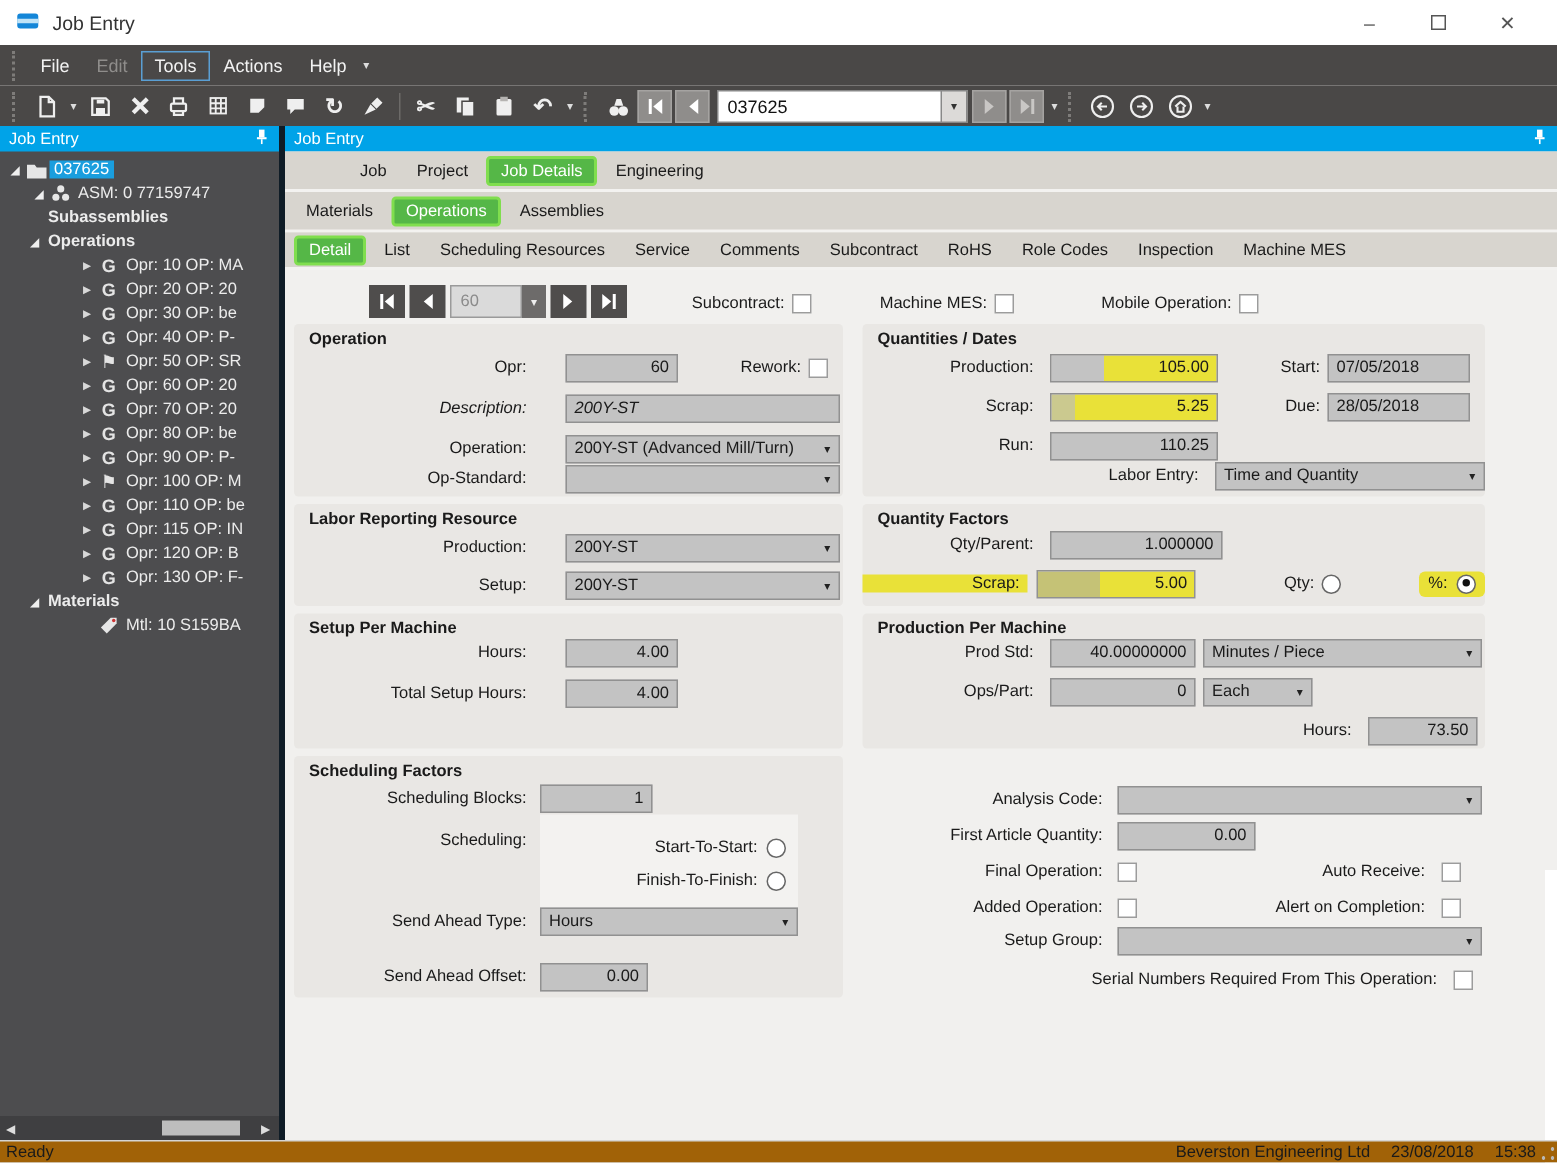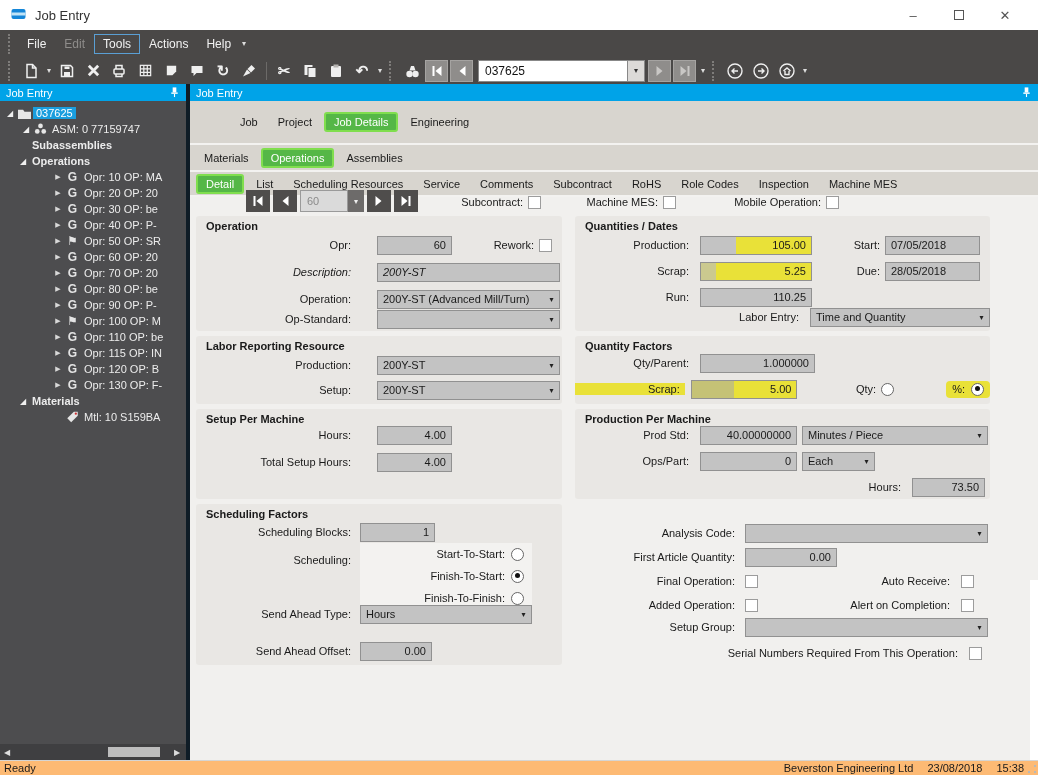--- a/index.html
+++ b/index.html
@@ -53,21 +53,21 @@
   .tlabel.bold { font-weight:bold; }
   .tlabel.sel { background:#1a9ede; color:#fff; }
   .lvl0 { padding-left:4px; } .lvl1 { padding-left:20px; } .lvl2 { padding-left:17px; } .lvl3 { padding-left:52px; }
   .tree-hscroll { position:absolute; left:0; bottom:0; width:186px; height:16px; background:#3f3f41; display:flex; align-items:center; }
   .sarrow { width:14px; text-align:center; color:#ddd; font-size:8px; }
   .sthumb { position:absolute; left:108px; width:52px; height:10px; background:#bdbdbd; }
   .sarrow.right { position:absolute; right:2px; }
 
   
   .tabrow { display:flex; align-items:center; background:#d8d5cf; padding-left:4px; border-bottom:2px solid #f3f2f0; }
-  .tabrow.r1 { height:44px;padding-left:40px; } .tabrow.r2 { height:27px; } .tabrow.r3 { height:25px; }
+  .tabrow.r1 { height:27px;padding-left:40px; } .tabrow.r2 { height:27px; } .tabrow.r3 { height:25px; }
   .tab { padding:4px 10px; color:#1a1a1a; white-space:nowrap; }
   .tab.active { background:#55b747; border:2px solid #80de4e; border-radius:3px; color:#fff; padding:2px 8px; margin:0 2px; }
 
   
   .content { position:absolute; left:0; top:101px; width:848px; height:659px; }
   .gbox { position:absolute; background:#e9e7e4; border-radius:3px; }
   .gtitle { position:absolute; left:10px; top:4px; font-weight:bold; }
   .frow { position:absolute; display:flex; align-items:center; height:20px; }
   .lab { text-align:right; padding-right:5px; white-space:nowrap; }
   .field { background:#c3c3c3; border:1px solid #919191; height:19px; display:flex; align-items:center; padding:0 5px; overflow:hidden; white-space:nowrap; }
@@ -87,21 +87,21 @@
   .radio-panel { position:absolute; left:164px; top:39px; width:172px; height:66px; background:#f3f2f0; display:flex; flex-direction:column; justify-content:center; gap:2px; padding-right:8px; }
   .radio-panel .rrow { display:flex; align-items:center; justify-content:flex-end; gap:6px; height:20px; }
   .recnav { position:absolute; left:56px; top:4px; height:24px; display:flex; align-items:center; }
   .rnbtn { width:24px; height:22px; background:#4f4d4c; display:flex; align-items:center; justify-content:center; margin-right:3px; }
   .rn-combo { display:flex; height:22px; margin-right:3px; }
   .rn-combo .txt { width:48px; background:#dadada; border:1px solid #9a9a9a; color:#8b8b8b; display:flex; align-items:center; padding-left:6px; }
   .rn-combo .car { width:16px; background:#6d6b6a; display:flex; align-items:center; justify-content:center; color:#eee; font-size:8px; }
   .right-strip { position:absolute; right:0; top:395px; width:8px; height:365px; background:#fff; }
 
   
-  .statusbar { position:absolute; left:0; bottom:0; width:100%; height:15px; background:#fdba74; border-top:1px solid #d6d5d3; display:flex; align-items:center; padding:0 14px 0 4px; }
+  .statusbar { position:absolute; left:0; bottom:0; width:100%; height:15px; background:#a16207; border-top:1px solid #d6d5d3; display:flex; align-items:center; padding:0 14px 0 4px; }
   .statusbar .rightgrp { margin-left:auto; display:flex; gap:14px; }
   .corner-grip { position:absolute; right:1px; bottom:1px; width:10px; height:10px;
     background:radial-gradient(circle at 8px 2px,#b9b8b6 1px,transparent 1.4px),
                radial-gradient(circle at 8px 8px,#b9b8b6 1px,transparent 1.4px),
                radial-gradient(circle at 2px 8px,#b9b8b6 1px,transparent 1.4px); }
 </style>
 </head>
 <body>
 
 <div id="screen">
@@ -597,24 +597,20 @@
         </div>
         <div class="frow" style="left:0; top:46px;">
           <span class="lab" style="width:160px">Scheduling:</span>
         </div>
         <div class="radio-panel">
           <div class="rrow">
             <span>Start-To-Start:</span>
             <span class="radio"></span>
           </div>
           <div class="rrow">
-            <span>Finish-To-Start:</span>
-            <span class="radio on"></span>
-          </div>
-          <div class="rrow">
             <span>Finish-To-Finish:</span>
             <span class="radio"></span>
           </div>
         </div>
         <div class="frow" style="left:0; top:100px; width:100%;">
           <span class="lab" style="width:160px">Send Ahead Type:</span>
           <span class="field ddf" style="width:172px; margin-left:4px;">
               <span>Hours</span>
               <span class="caret">▾</span>
             </span>

